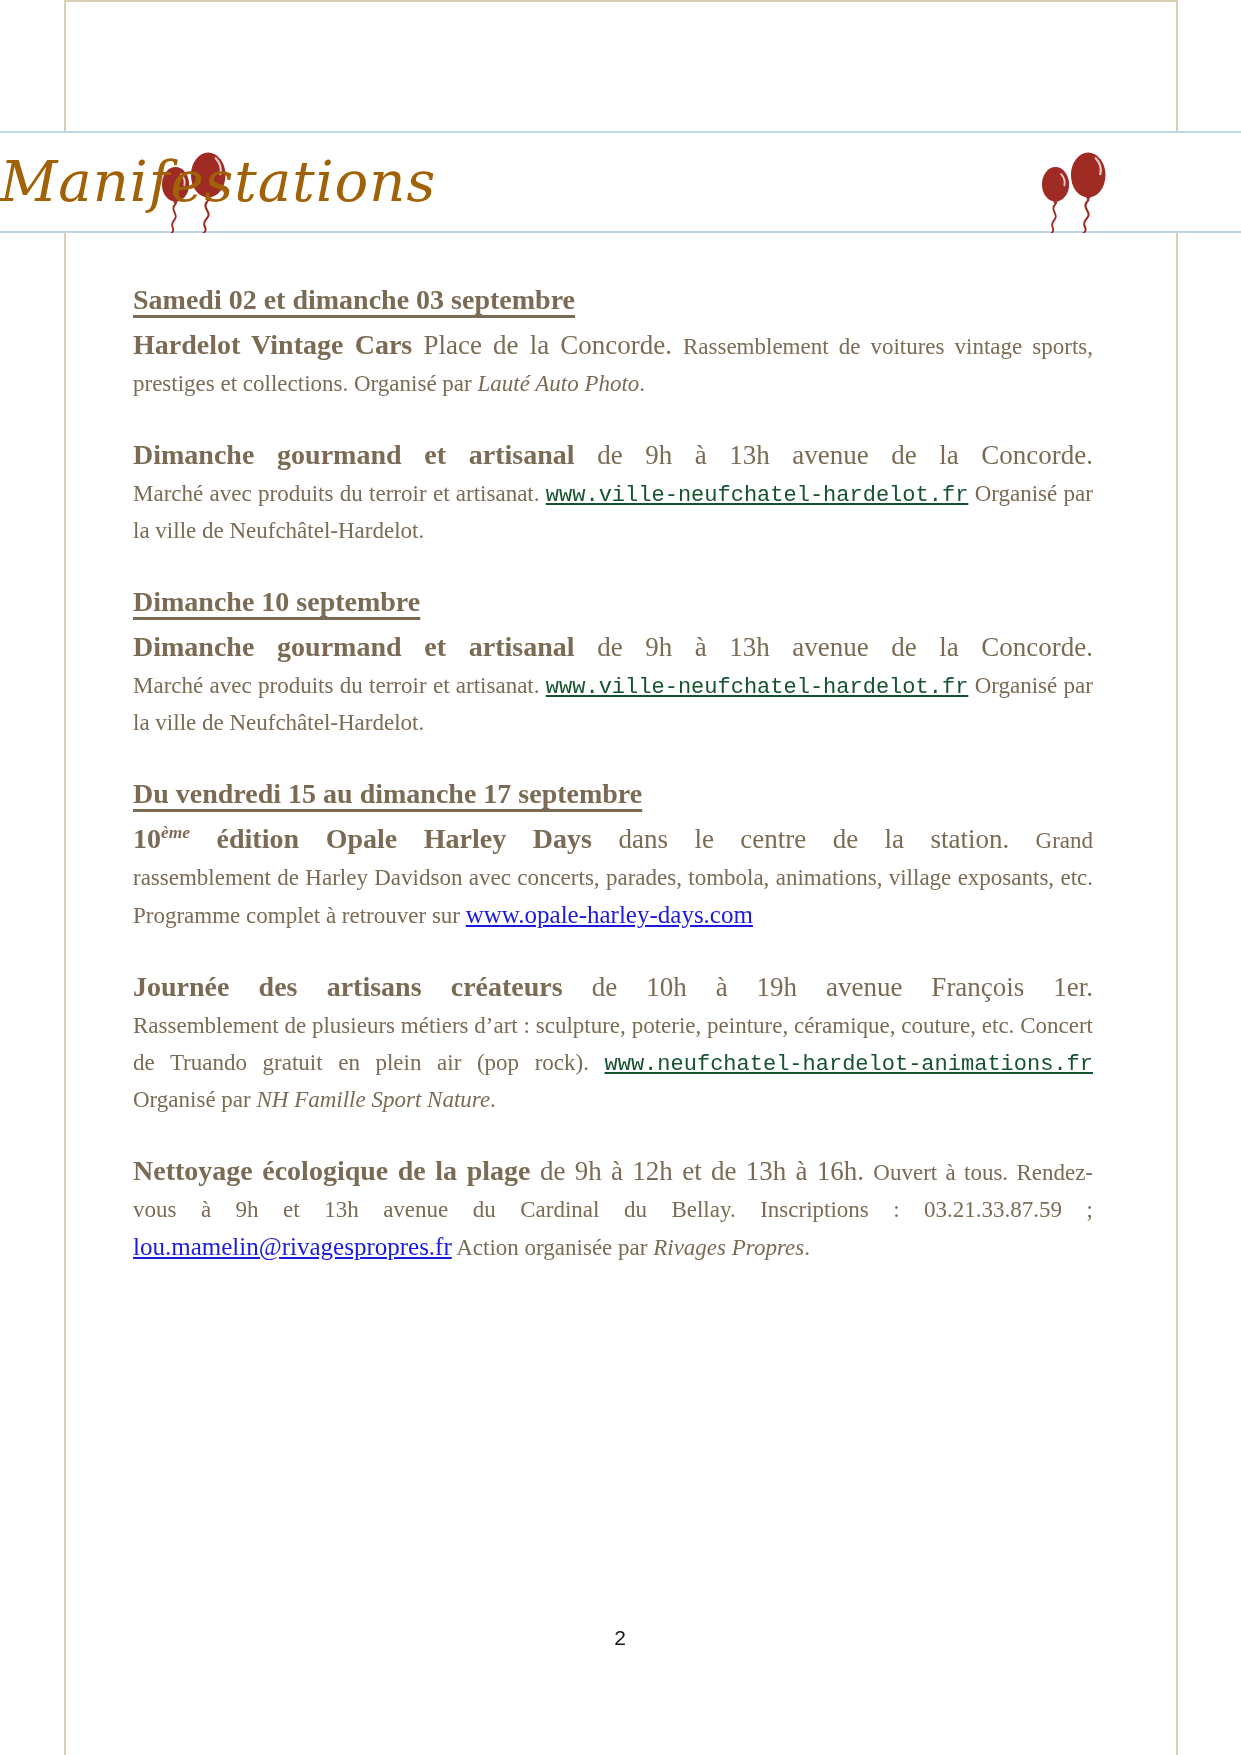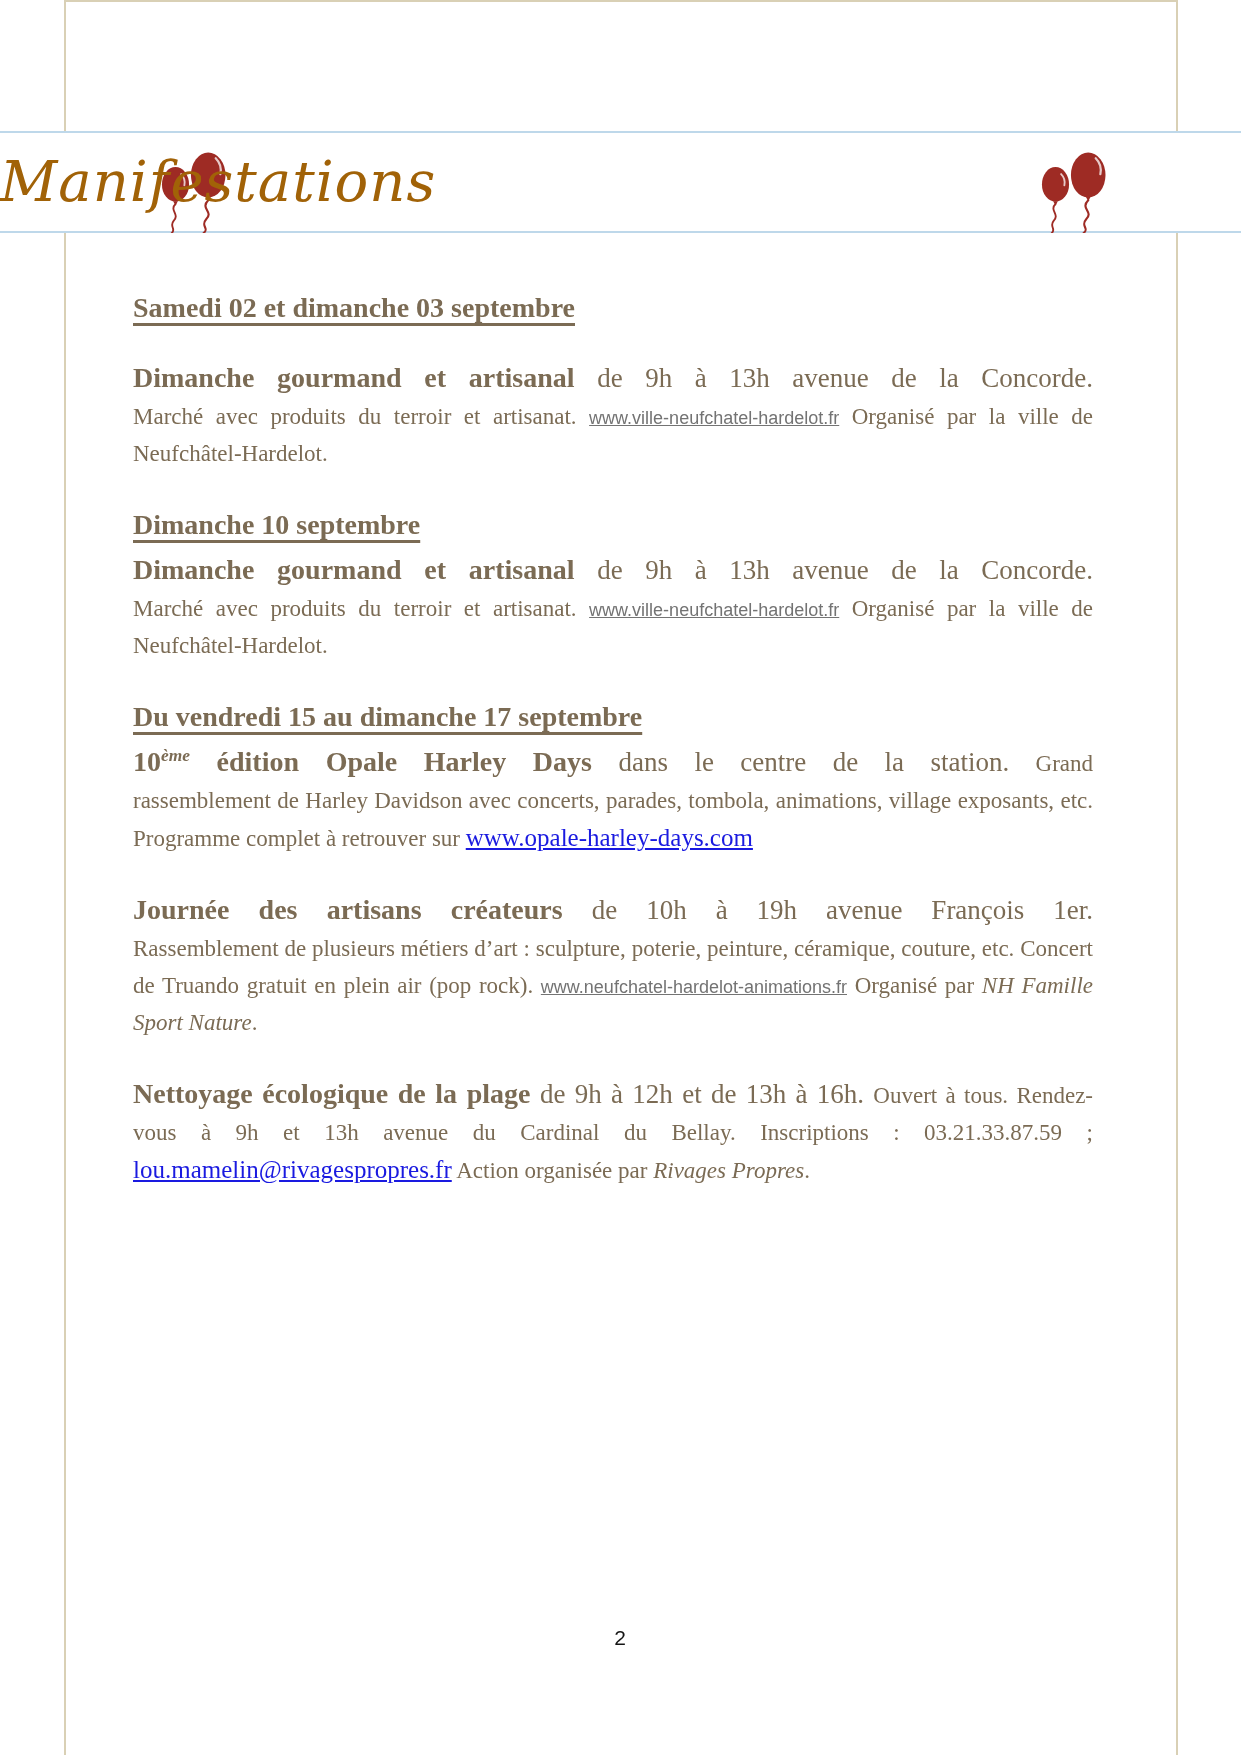--- a/index.html
+++ b/index.html
@@ -26,33 +26,33 @@
     font-size:56px; letter-spacing:1px;
     color:#a16207;
   }
   .balloons { position:absolute; top:14px; width:90px; height:86px; }
   .balloons.left  { left:152px; }
   .balloons.right { left:1032px; }
   .content {
     position:absolute; left:133px; top:282px; width:960px; z-index:3;
     color:#7b6b54;
   }
-  .event { margin:8px 0 34px 0; }
+  .event { margin:0 0 34px 0; }
   .event-heading {
     margin:0 0 9px 0; font-size:28px; font-weight:bold; line-height:36px;
     text-decoration:underline; text-decoration-thickness:2.5px; text-underline-offset:6px;
   }
   .event-body { margin:0; text-align:justify; line-height:35px; }
   .t-lead  { font-size:28px; font-weight:bold; }
   .t-body  { font-size:27px; }
   .t-small { font-size:23px; }
   .t-small-italic { font-size:23px; font-style:italic; }
   .stretch .t-lead, .stretch .t-body { word-spacing:9px; }
   .event-body a { white-space:nowrap; text-decoration:underline; }
-  .t-link-sans  { font-family:Liberation Sans, sans-serif; font-size:18px; color:#737373; }
+  .t-link-sans  { font-family:Liberation Mono, monospace; font-size:22px; color:#14532d; }
   .t-link-serif { font-family:Liberation Serif, serif; font-size:25px; color:#1a1ae0; }
   sup { font-size:0.62em; line-height:0;font-style:italic; }
   .page-number {
     position:absolute; left:64px; top:1626px; width:1112px; text-align:center;
     font-family:"Liberation Sans", sans-serif; font-size:21px; color:#141414; z-index:3;
   }
 </style>
 </head>
 <body>
 
@@ -78,20 +78,21 @@
     <ellipse cx="57" cy="30" rx="18.5" ry="24" fill="#9e2b24"></ellipse>
     <path d="M54,52.5 L60,52.5 L57,58 Z" fill="#9e2b24"></path>
     <path d="M57,57 c-9,9 6,12 -2,20 c-7,8 4,10 -3,15" stroke="#9e2b24" stroke-width="2.3" fill="none" stroke-linecap="round"></path>
     <path d="M65,12 q7,7 5,17" stroke="rgba(255,255,255,0.75)" stroke-width="2.4" fill="none" stroke-linecap="round"></path>
   </svg>
 </div>
 
 <main class="content">
     <section class="event">
       <h2 class="event-heading">Samedi 02 et dimanche 03 septembre</h2>
+      <p class="event-body"><span class="t-lead">Hardelot Vintage Cars </span><span class="t-body">Place de la Concorde. </span><span class="t-small">Rassemblement de voitures vintage sports, prestiges et collections. Organisé par </span><span class="t-small-italic">Lauté Auto Photo</span><span class="t-small">.</span></p>
     </section>
     <section class="event stretch">
       <p class="event-body"><span class="t-lead">Dimanche gourmand et artisanal </span><span class="t-body">de 9h à 13h avenue de la Concorde. </span><span class="t-small">Marché avec produits du terroir et artisanat. </span><a href="#" class="t-link-sans">www.ville-neufchatel-hardelot.fr</a><span class="t-small"> Organisé par la ville de Neufchâtel-Hardelot.</span></p>
     </section>
     <section class="event stretch">
       <h2 class="event-heading">Dimanche 10 septembre</h2>
       <p class="event-body"><span class="t-lead">Dimanche gourmand et artisanal </span><span class="t-body">de 9h à 13h avenue de la Concorde. </span><span class="t-small">Marché avec produits du terroir et artisanat. </span><a href="#" class="t-link-sans">www.ville-neufchatel-hardelot.fr</a><span class="t-small"> Organisé par la ville de Neufchâtel-Hardelot.</span></p>
     </section>
     <section class="event stretch">
       <h2 class="event-heading">Du vendredi 15 au dimanche 17 septembre</h2>

